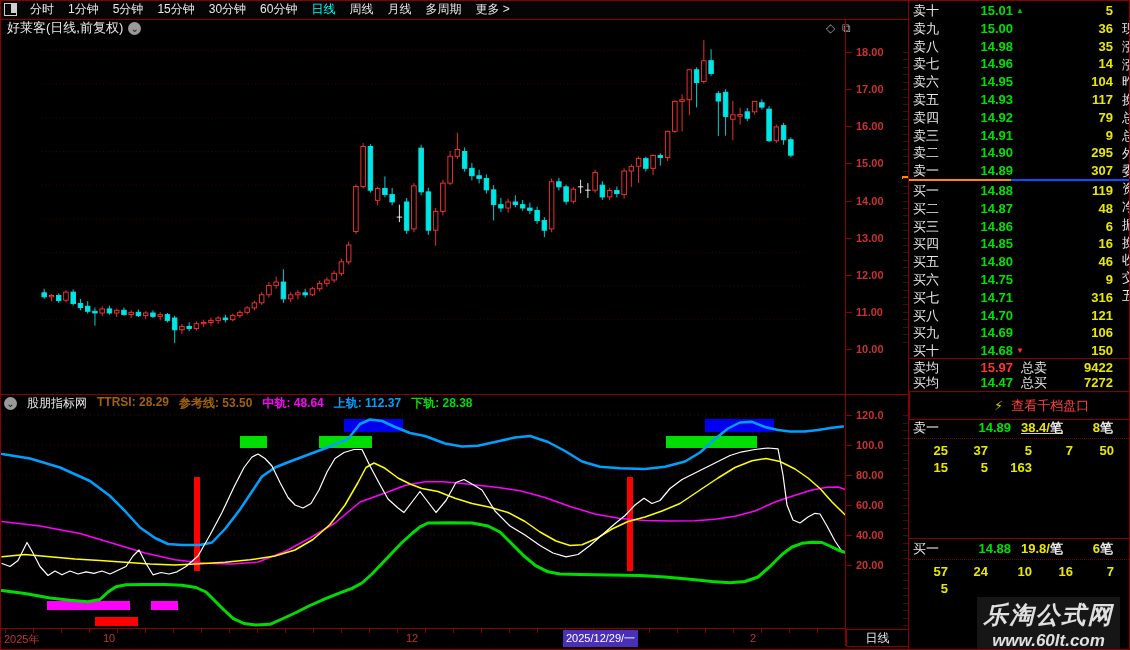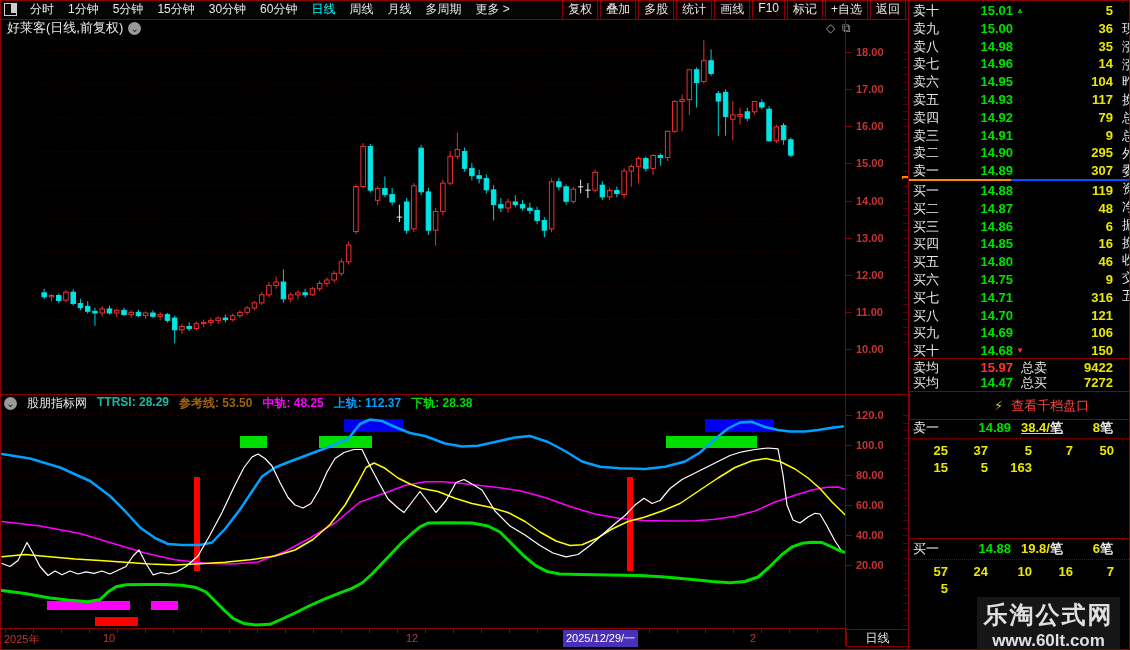--- a/index.html
+++ b/index.html
@@ -48,21 +48,21 @@
   .queue-head{position:absolute;left:0;width:222px;height:16px;font-size:13px;line-height:16px;font-weight:bold;}
   .qnum-row{position:absolute;left:0;width:210px;height:15px;display:flex;font-size:13px;font-weight:bold;
             line-height:15px;color:#e8e800;}
   .qcell{text-align:right;}
   .dotline{position:absolute;left:0;width:222px;border-top:1px dotted #7e0000;}
   #peek-box{position:absolute;left:0;top:391px;width:221px;height:27px;border:1px solid #8a0000;
             display:flex;align-items:center;}
   #peek-bolt{color:#d8c020;font-size:13px;margin-left:84px;}
   #peek-link{color:#ff4040;font-size:13px;margin-left:8px;}
   
-  #watermark{left:977px;top:597px;width:143px;height:53px;background:#161616;text-align:center;}
+  #watermark{left:977px;top:597px;width:143px;height:53px;background:#161616;text-align:center;font-style:italic;}
   #wm1{font-size:24px;font-weight:bold;color:#e0e0e0;letter-spacing:2px;margin-top:2px;}
   #wm2{font-size:17px;font-weight:bold;color:#e0e0e0;}
   
   #clipcol{left:1122px;top:3px;width:8px;height:594px;overflow:hidden;}
   .clipchar{position:absolute;left:0;width:16px;font-size:13px;color:#e8e8e8;}
 </style>
 </head>
 <body>
 
 <div class="abs" id="topbar">
@@ -72,31 +72,20 @@
       <div class="menu-item">1分钟</div>
       <div class="menu-item">5分钟</div>
       <div class="menu-item">15分钟</div>
       <div class="menu-item">30分钟</div>
       <div class="menu-item">60分钟</div>
       <div class="menu-item active">日线</div>
       <div class="menu-item">周线</div>
       <div class="menu-item">月线</div>
       <div class="menu-item">多周期</div>
       <div class="menu-item">更多 &gt;</div>
-    </div>
-  <div class="menu-right" id="menu-right">
-      <div class="menu-btn">复权</div>
-      <div class="menu-btn">叠加</div>
-      <div class="menu-btn">多股</div>
-      <div class="menu-btn">统计</div>
-      <div class="menu-btn">画线</div>
-      <div class="menu-btn">F10</div>
-      <div class="menu-btn">标记</div>
-      <div class="menu-btn">+自选</div>
-      <div class="menu-btn">返回</div>
     </div>
 </div>
 
 <div class="abs" id="chart-header">
   <span id="chart-title">好莱客(日线,前复权)</span>
   <span class="circ-icon">⌄</span>
 </div>
 <span class="abs hdr-glyph" style="left:818px;top:21px;">◇</span>
 <span class="abs hdr-glyph" style="left:834px;top:21px;">⧉</span>
 
@@ -323,23 +312,23 @@
 <div class="abs vline" style="left:845px;top:19px;height:627px;"></div>
 <div id="price-axis"></div>
 <div class="abs" style="left:902px;top:176px;width:7px;height:3px;background:#ff8800;"></div>
 
 <div class="abs hline" style="left:0;top:394px;width:908px;"></div>
 
 <div class="abs" id="ind-header">
   <span class="circ-icon" style="margin-left:4px;">⌄</span>
   <span class="ind-item" style="color:#e8e8e8;font-weight:normal;">股朋指标网</span>
   <span id="ind-values" style="display:flex;">
-      <span class="ind-item" style="color: #14b8a6;">TTRSI: 28.29</span>
+      <span class="ind-item" style="color: #a16207;">TTRSI: 28.29</span>
       <span class="ind-item" style="color: #a16207;">参考线: 53.50</span>
-      <span class="ind-item" style="color: rgb(255, 0, 255);">中轨: 48.25</span>
+      <span class="ind-item" style="color: rgb(255, 0, 255);">中轨: 48.64</span>
       <span class="ind-item" style="color: rgb(0, 160, 255);">上轨: 112.37</span>
       <span class="ind-item" style="color: rgb(0, 220, 0);">下轨: 28.38</span>
     </span>
 </div>
 
 <svg class="abs" id="ind-svg" style="left:0;top:412px;" width="845" height="216" viewBox="0 412 845 216">
     <line x1="2" y1="415" x2="845" y2="415" stroke="#4a0000" stroke-width="1" stroke-dasharray="1 3"></line>
     <line x1="2" y1="445" x2="845" y2="445" stroke="#4a0000" stroke-width="1" stroke-dasharray="1 3"></line>
     <line x1="2" y1="475" x2="845" y2="475" stroke="#4a0000" stroke-width="1" stroke-dasharray="1 3"></line>
     <line x1="2" y1="505" x2="845" y2="505" stroke="#4a0000" stroke-width="1" stroke-dasharray="1 3"></line>

